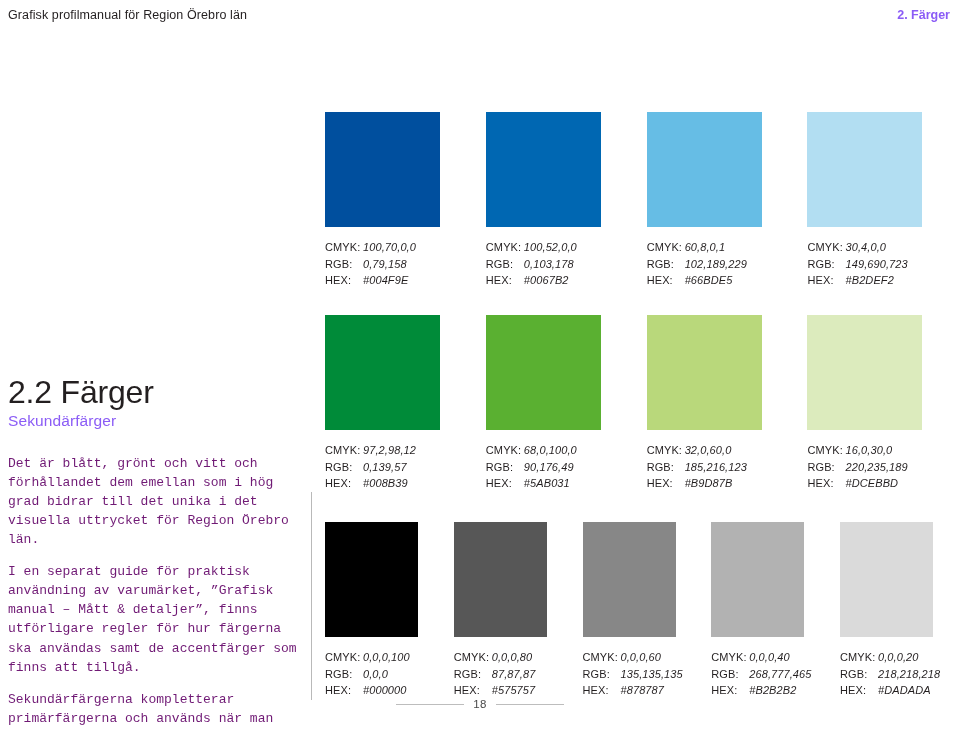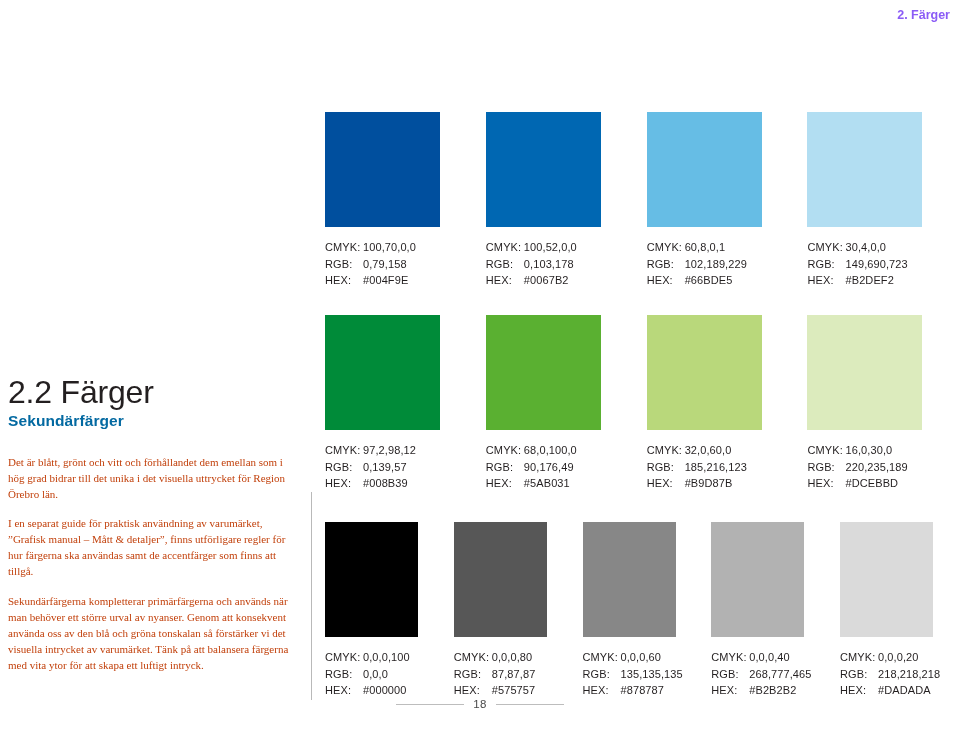--- a/index.html
+++ b/index.html
@@ -53,30 +53,30 @@
   .section-title {
     font-size: 32px;
     font-weight: normal;
     color: #231f20;
     margin: 0 0 2px 0;
     letter-spacing: -0.2px;
     line-height: 1.08;
   }
   .section-subtitle {
     font-size: 15.5px;
-    color: #0369a1;
+    color: #8b5cf6;
     margin: 0 0 24px 0;
     letter-spacing: 0.1px;
-    font-weight: bold;
+    font-weight: normal;
   }
   .body-copy {
-    font-family: Liberation Serif, serif;
-    font-size: 11px;
+    font-family: Liberation Mono, monospace;
+    font-size: 13px;
     line-height: 1.47;
-    color: #c2410c;
+    color: #701a75;
     margin: 0 0 13px 0;
     text-align: left;
   }
   .body-copy:last-child { margin-bottom: 0; }
 
   
   .column-rule {
     position: absolute;
     left: 311px;
     top: 492px;
@@ -125,20 +125,21 @@
   .spec-line {
     display: flex;
   }
   .spec-key {
     width: 38px;
     flex: 0 0 38px;
     letter-spacing: 0.1px;
   }
   .spec-val {
     letter-spacing: 0.1px;
+    font-style: italic;
   }
 
   
   .folio {
     position: absolute;
     left: 0;
     right: 0;
     bottom: 18px;
     height: 16px;
     display: flex;
@@ -154,20 +155,21 @@
   .folio-number {
     font-size: 11.5px;
     color: #4a4a4a;
     letter-spacing: 0.3px;
   }
 </style>
 </head>
 <body>
 
 <div class="page-header">
+  <div class="header-left">Grafisk profilmanual för Region Örebro län</div>
   <div class="header-right">2. Färger</div>
 </div>
 
 <div class="left-col">
   <h1 class="section-title">2.2 Färger</h1>
   <h2 class="section-subtitle">Sekundärfärger</h2>
   <p class="body-copy">Det är blått, grönt och vitt och förhållandet dem emellan som i hög grad bidrar till det unika i det visuella uttrycket för Region Örebro län.</p>
   <p class="body-copy">I en separat guide för praktisk användning av varumärket, ”Grafisk manual – Mått &amp; detaljer”, finns utförligare regler för hur färgerna ska användas samt de accentfärger som finns att tillgå.</p>
   <p class="body-copy">Sekundärfärgerna kompletterar primärfärgerna och används när man behöver ett större urval av nyanser. Genom att konsekvent använda oss av den blå och gröna tonskalan så förstärker vi det visuella intrycket av varumärket. Tänk på att balansera färgerna med vita ytor för att skapa ett luftigt intryck.</p>
 </div>

